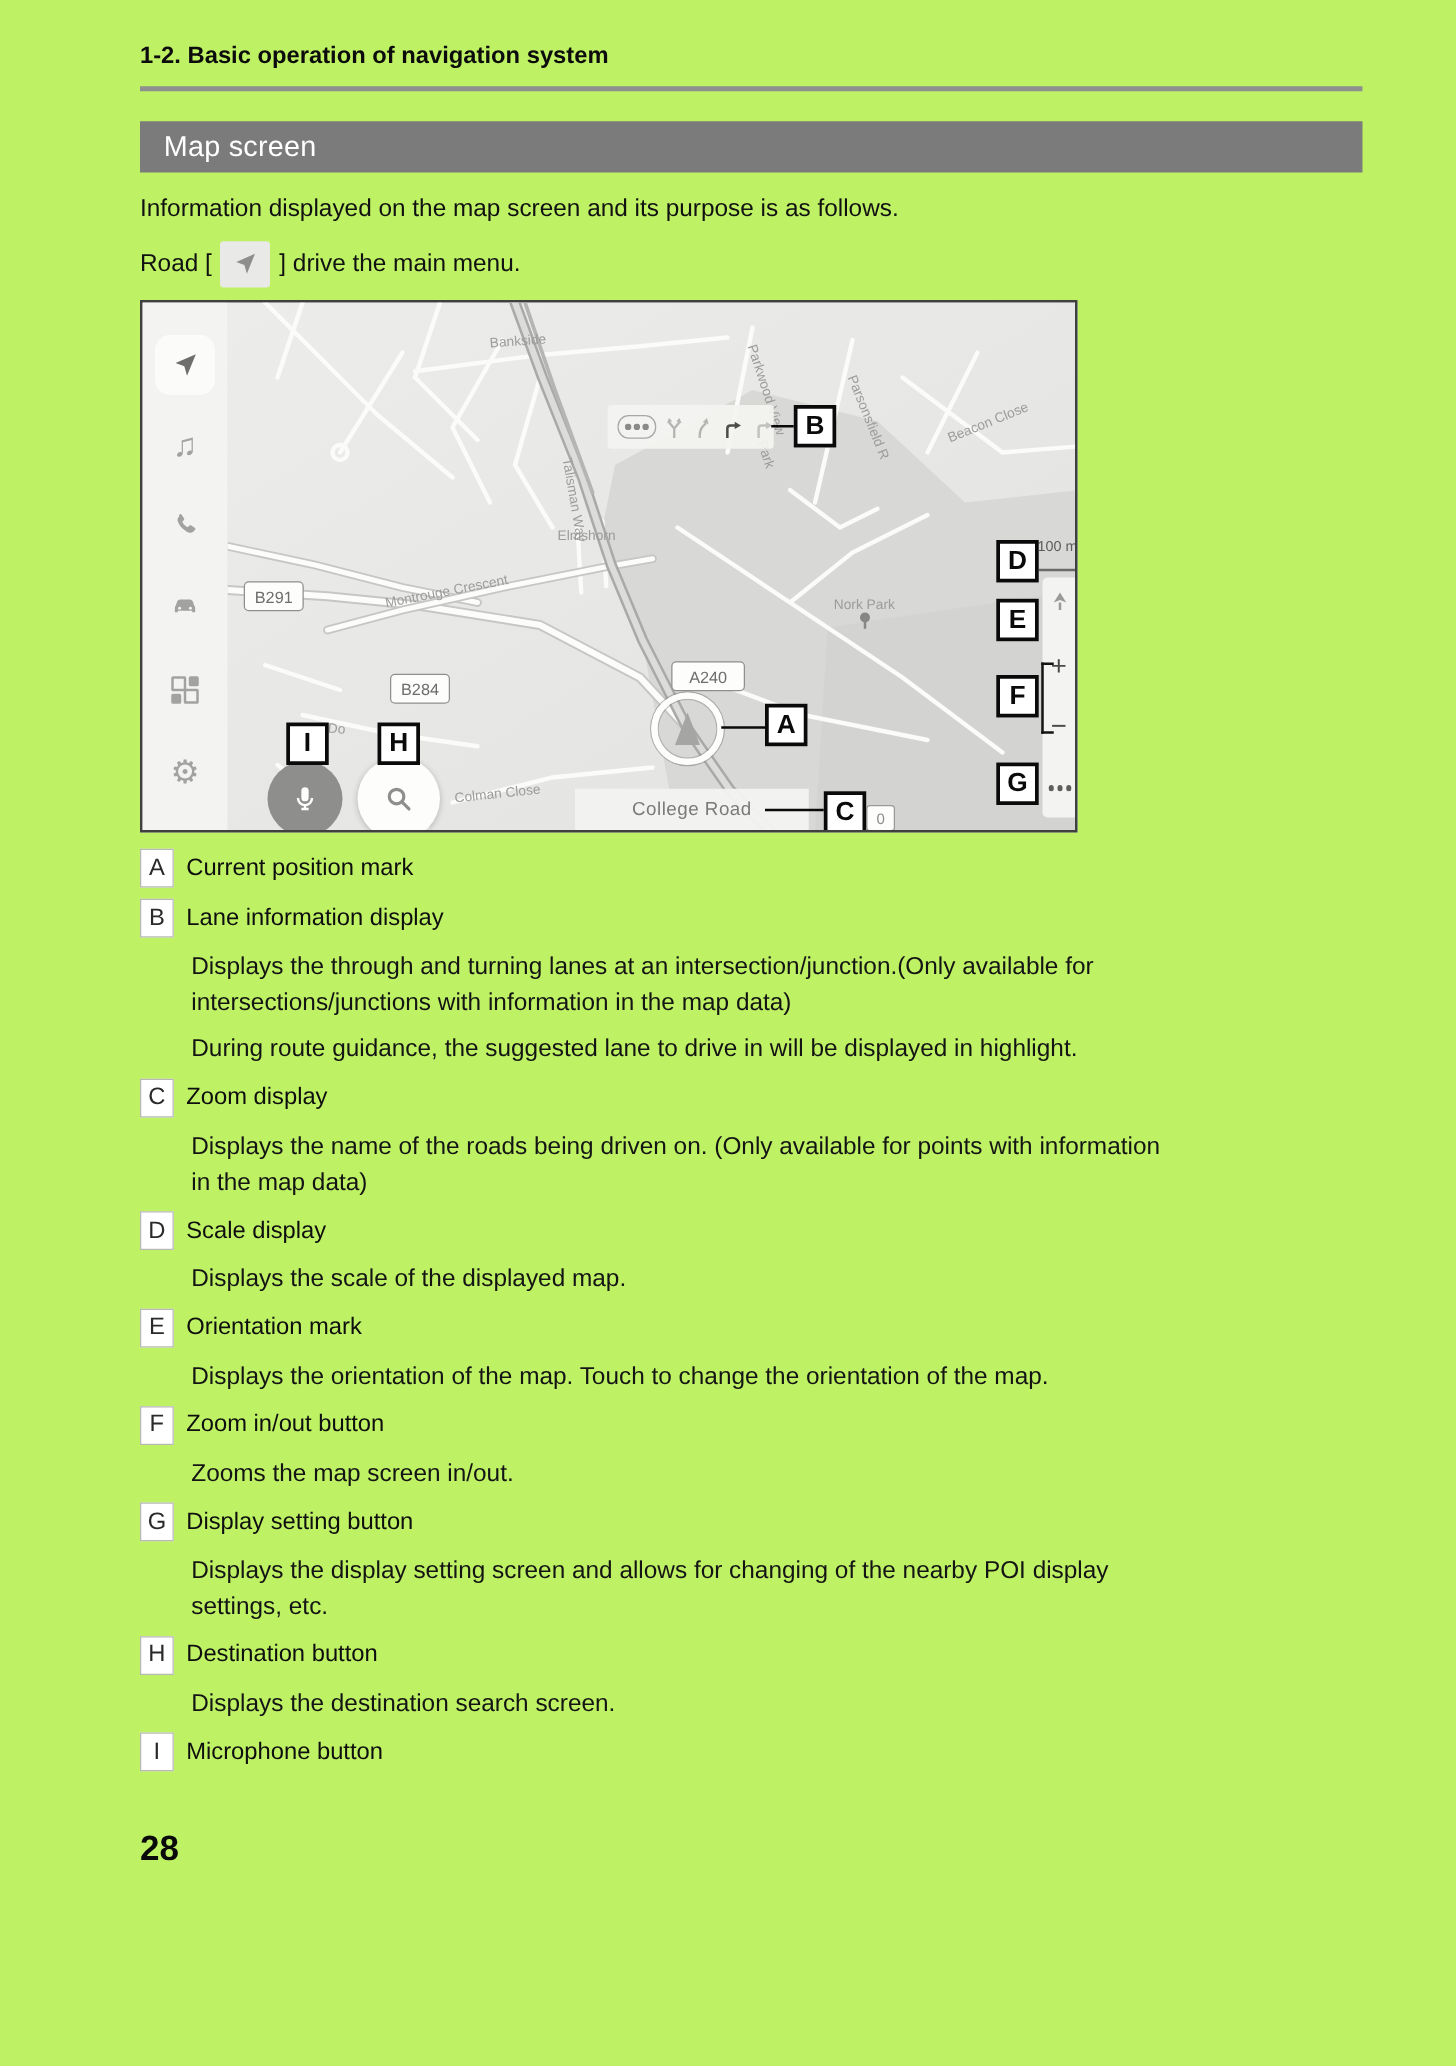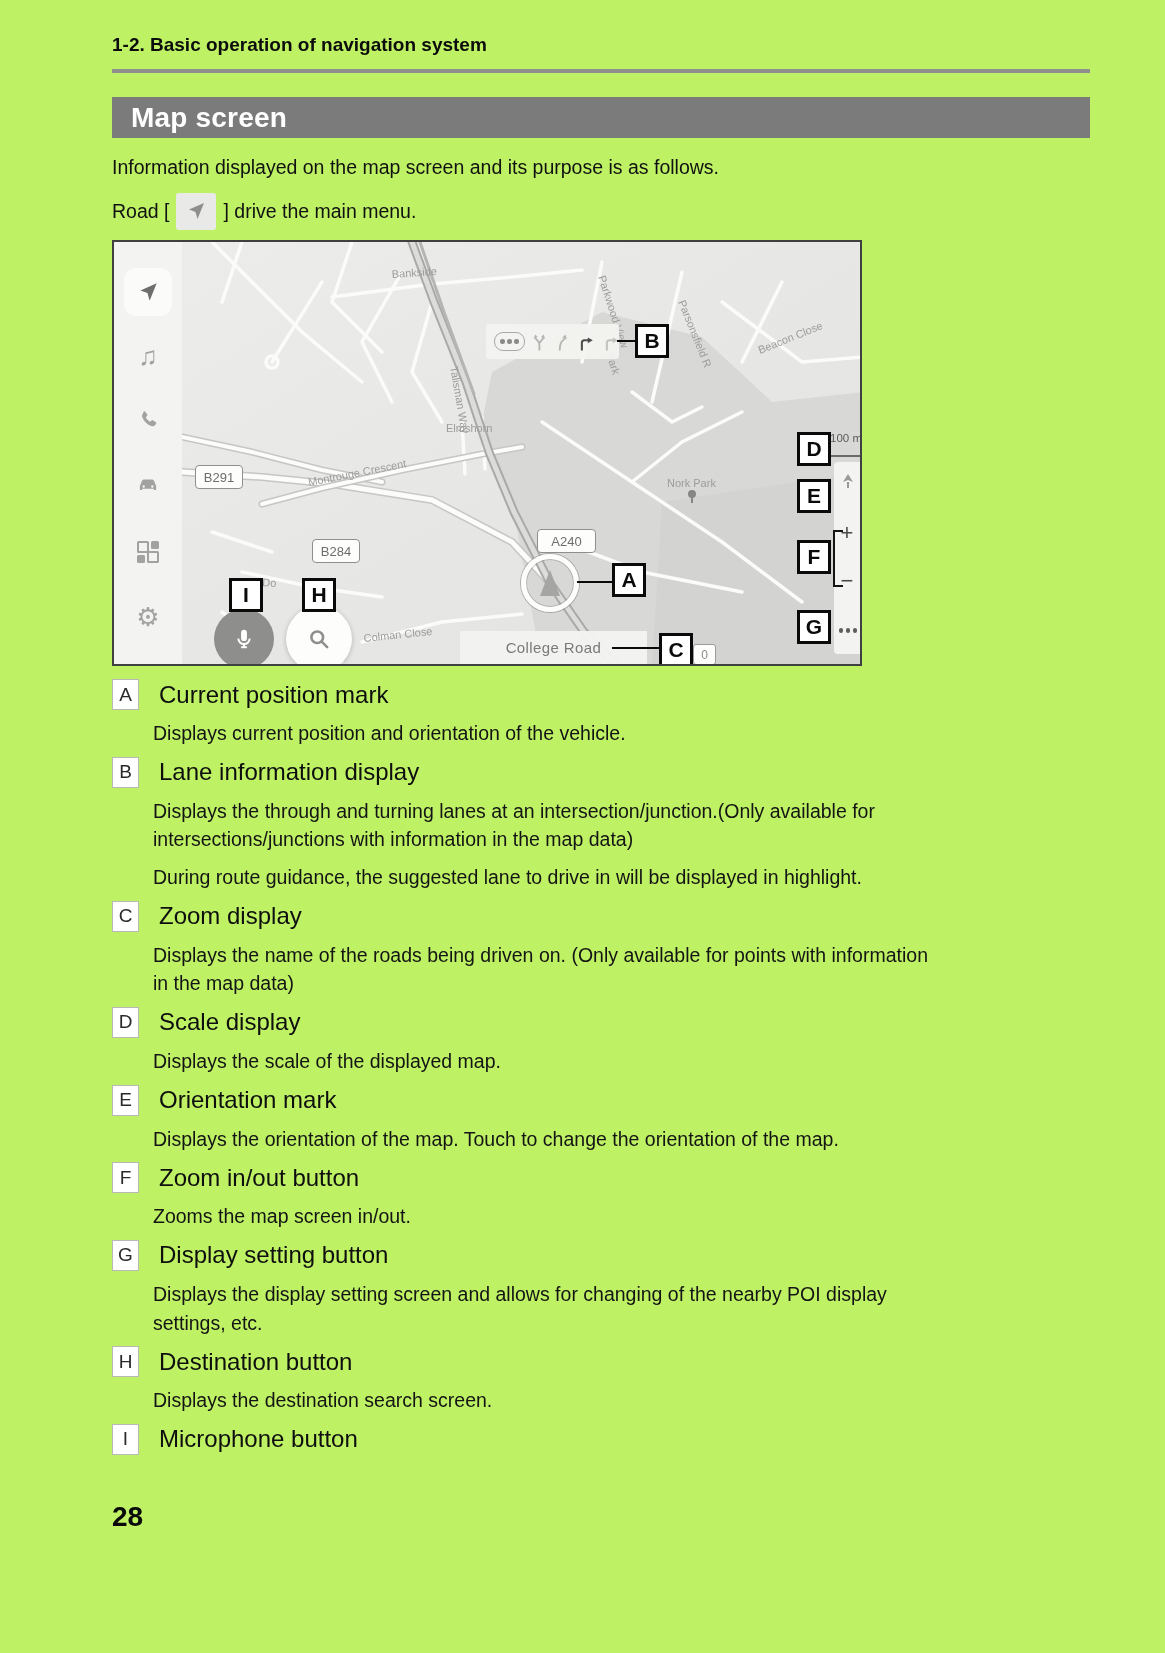--- a/index.html
+++ b/index.html
@@ -2,21 +2,21 @@
 <html><head>
 <meta charset="utf-8">
 <style>
   html,body{margin:0;padding:0;background:#ffffff;}
   .page{position:relative;width:1165px;height:1653px;background:#bef264;
         font-family:"Liberation Sans","DejaVu Sans",sans-serif;color:#111;overflow:hidden;}
   .content{position:absolute;left:112px;top:0;width:978px;}
   .section-header{margin-top:34px;font-size:19px;font-weight:700;color:#0c0c0c;}
   .rule{margin-top:13px;height:4px;background:#8f8f8f;}
   .banner{margin-top:24px;height:41px;background:#7b7b7b;display:flex;align-items:center;}
-  .banner span{color:#fff;font-weight:700;font-size:28px;padding-left:19px;letter-spacing:.2px;}
+  .banner span{color:#fff;font-weight:400;font-size:23px;padding-left:19px;letter-spacing:.2px;}
   .intro{margin:18px 0 0 0;font-size:19.5px;}
   .touch-line{margin:12px 0 0 0;font-size:19.5px;display:flex;align-items:center;gap:7px;height:40px;}
   .touch-icon{display:inline-flex;width:40px;height:37px;background:#e9e9e7;border-radius:3px;
               align-items:center;justify-content:center;}
 
   
   .figure{position:relative;margin-top:9px;width:746px;height:422px;border:2px solid #404040;
           overflow:hidden;background:#e7e7e5;}
   .side{position:absolute;left:0;top:0;width:68px;height:100%;background:#f3f3f1;z-index:5;}
   .side-icn{position:absolute;left:10px;width:48px;height:48px;display:flex;align-items:center;justify-content:center;}
@@ -69,21 +69,21 @@
 
   .circlebtn{position:absolute;border-radius:50%;display:flex;align-items:center;justify-content:center;z-index:19;}
   .micbtn{left:100px;top:367px;width:60px;height:60px;background:#8e8e8c;}
   .searchbtn{left:172px;top:364px;width:66px;height:66px;background:#fdfdfc;box-shadow:0 1px 5px rgba(0,0,0,.22);}
 
   
   .legend{margin-top:13px;}
   .item-head{display:flex;align-items:center;margin-top:9px;}
   .chip{width:27px;height:31px;border:1px solid #b8b8b6;background:#fff;display:flex;align-items:center;
         justify-content:center;font-size:19px;color:#2a2a2a;box-sizing:border-box;}
-  .item-title{margin-left:20px;font-size:24px;color:#0e0e0e;}
+  .item-title{margin-left:10px;font-size:19px;color:#0e0e0e;}
   .item-desc{margin:9px 0 3px 41px;font-size:19.5px;line-height:1.47;width:795px;color:#141414;}
   .pagenum{margin-top:46px;font-size:28px;font-weight:700;color:#0a0a0a;}
 </style>
 </head>
 <body>
 
 <div class="page">
   <div class="content">
 
     <div class="section-header">1-2. Basic operation of navigation system</div>
@@ -298,21 +298,20 @@
       <div class="callout" style="left:188px;top:336px;">H</div>
       <div class="callout" style="left:115px;top:336px;">I</div>
     </div>
 
     <div class="legend">
 
       <div class="item-head">
         <span class="chip">A</span>
         <span class="item-title">Current position mark</span>
       </div>
-      <p class="item-desc">Displays current position and orientation of the vehicle.</p>
 
       <div class="item-head">
         <span class="chip">B</span>
         <span class="item-title">Lane information display</span>
       </div>
       <p class="item-desc">Displays the through and turning lanes at an intersection/junction.(Only available for intersections/junctions with information in the map data)</p>
       <p class="item-desc">During route guidance, the suggested lane to drive in will be displayed in highlight.</p>
 
       <div class="item-head">
         <span class="chip">C</span>

